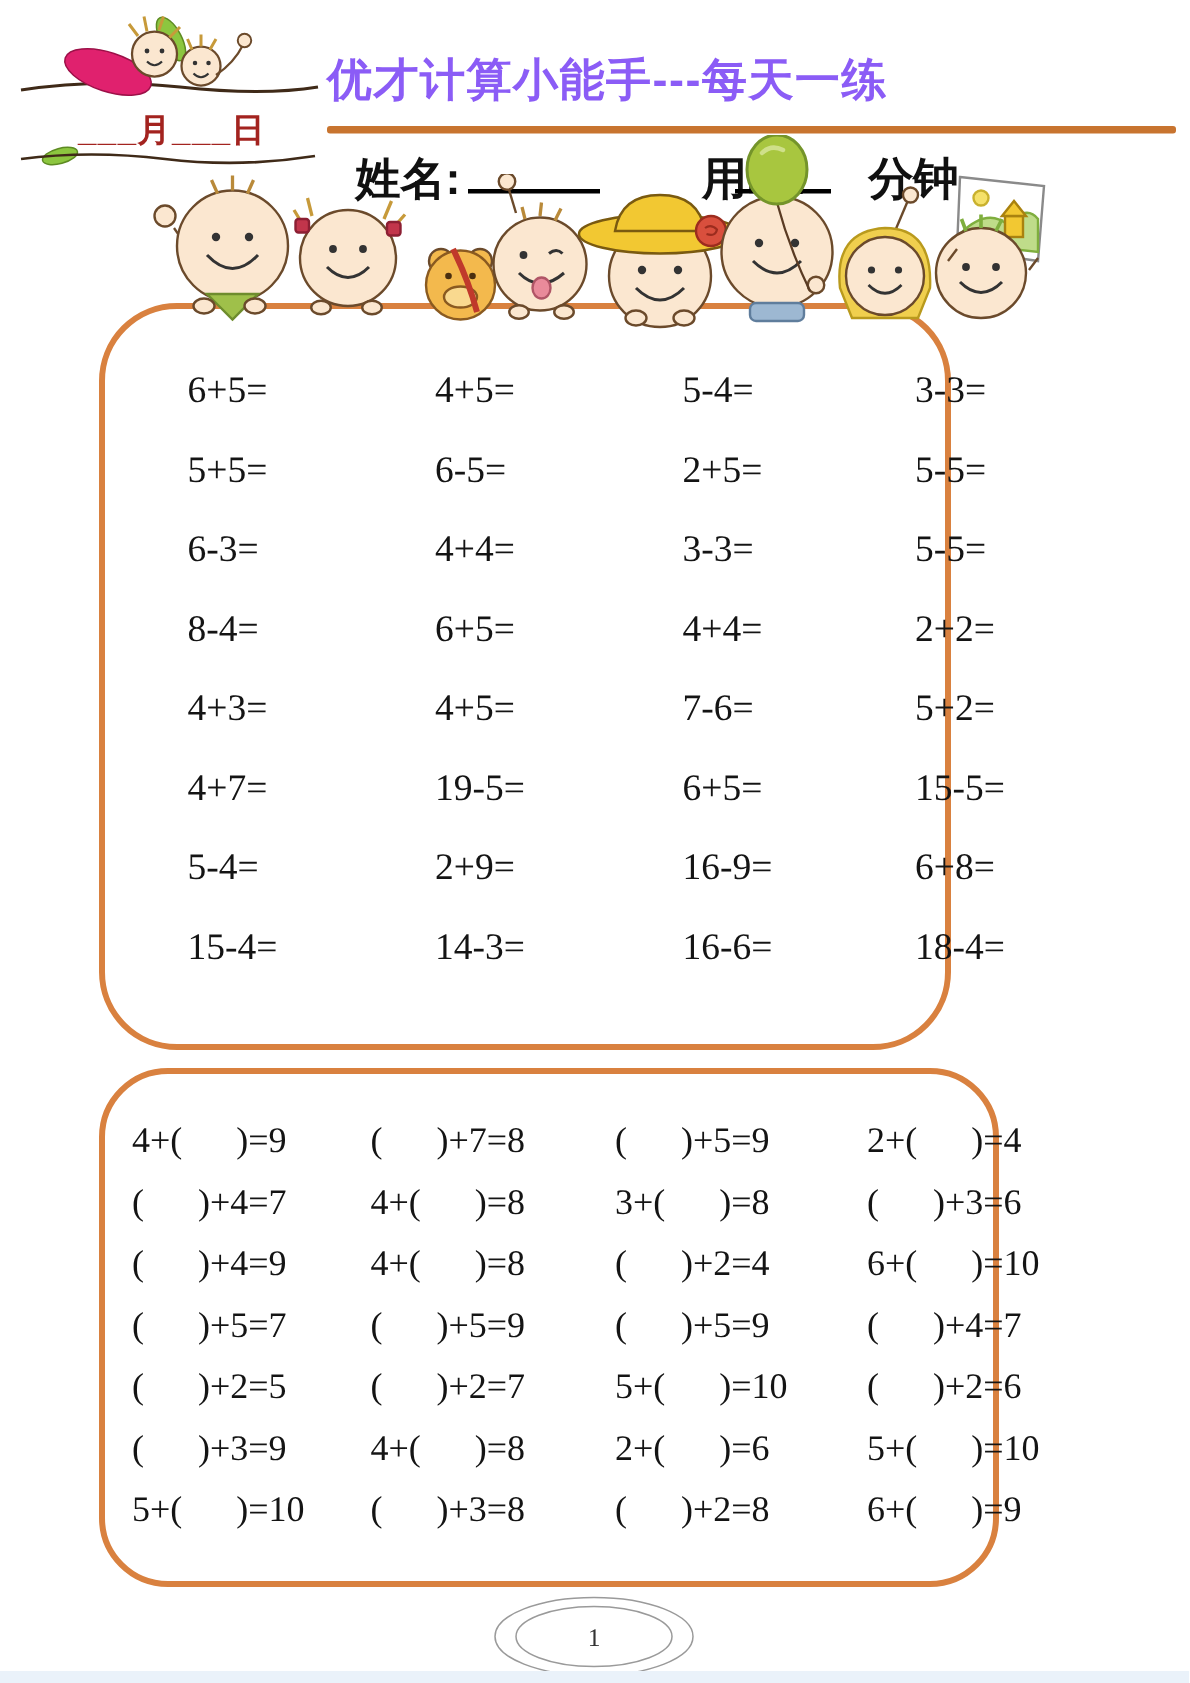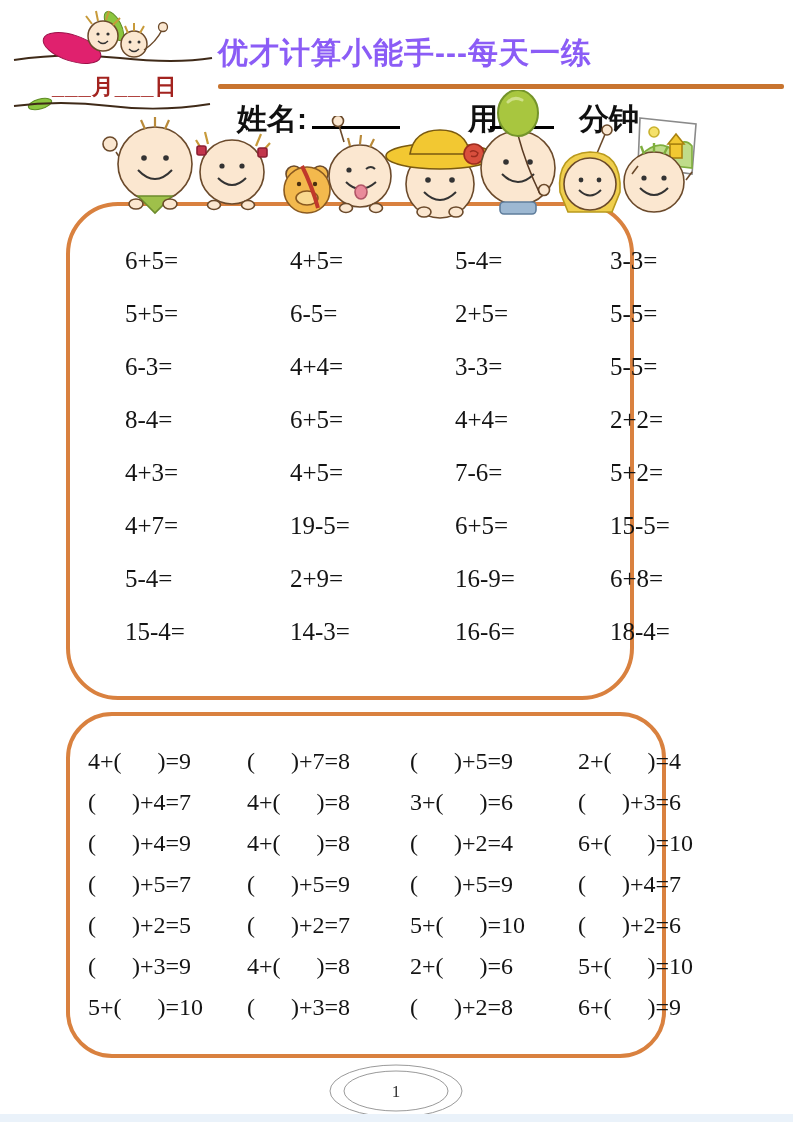--- a/index.html
+++ b/index.html
@@ -209,21 +209,21 @@
       <div class="problem">18-4=</div>
     </div>
 
   <div class="prob-box box2">
       <div class="problem">4+(      )=9</div>
       <div class="problem">(      )+7=8</div>
       <div class="problem">(      )+5=9</div>
       <div class="problem">2+(      )=4</div>
       <div class="problem">(      )+4=7</div>
       <div class="problem">4+(      )=8</div>
-      <div class="problem">3+(      )=6</div>
+      <div class="problem">3+(      )=8</div>
       <div class="problem">(      )+3=6</div>
       <div class="problem">(      )+4=9</div>
       <div class="problem">4+(      )=8</div>
       <div class="problem">(      )+2=4</div>
       <div class="problem">6+(      )=10</div>
       <div class="problem">(      )+5=7</div>
       <div class="problem">(      )+5=9</div>
       <div class="problem">(      )+5=9</div>
       <div class="problem">(      )+4=7</div>
       <div class="problem">(      )+2=5</div>

